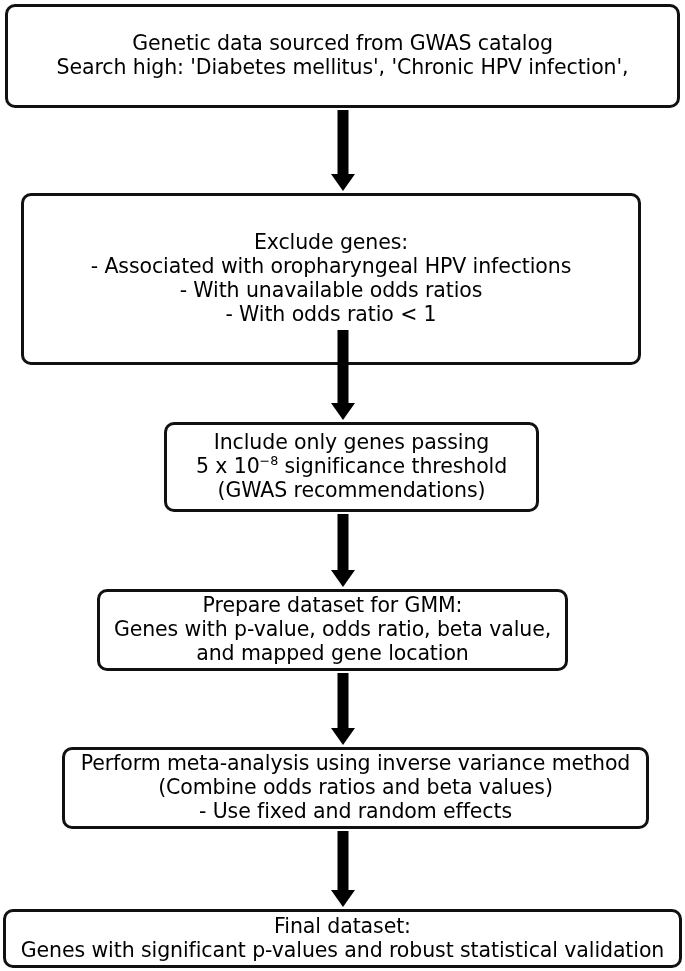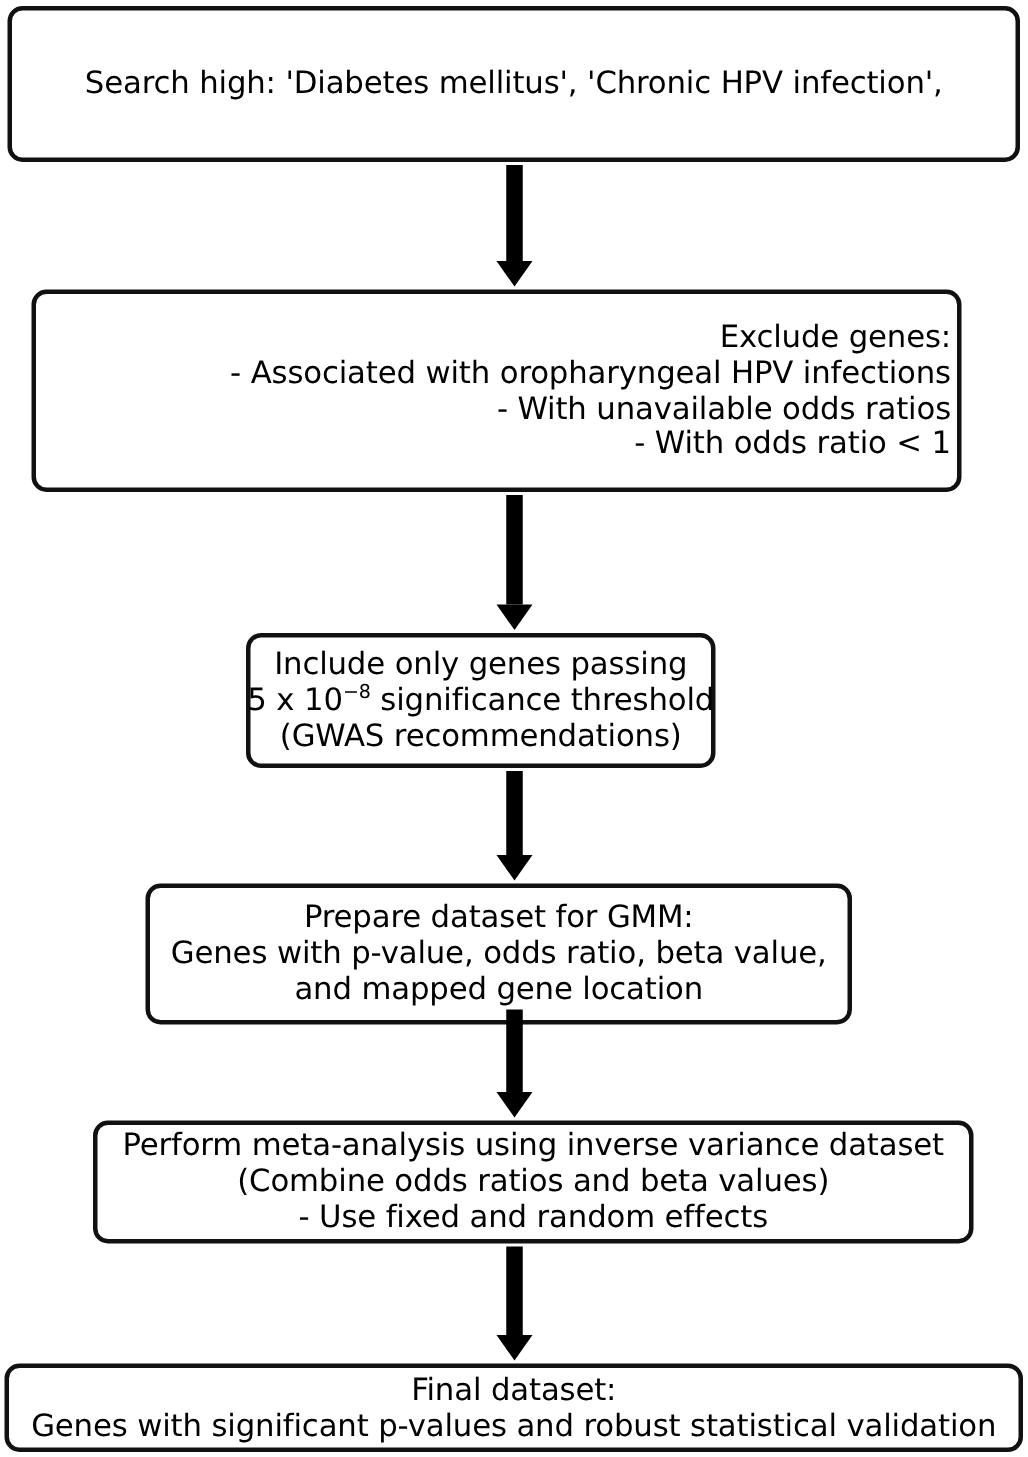--- a/index.html
+++ b/index.html
@@ -45,23 +45,23 @@
   }
 
   .node .line sup {
     font-size: 0.62em;
     vertical-align: super;
     line-height: 0;
   }
 
   
   #node-source      { left: 5px;   top: 4px;   width: 675px; height: 104px; font-size: 20.5px; }
-  #node-exclude     { left: 21px;  top: 193px; width: 620px; height: 135px; align-items: flex-end; }
-  #node-threshold   { left: 164px; top: 422px; width: 313px; height: 90px;  }
-  #node-prepare     { left: 97px;  top: 589px; width: 471px; height: 94px;  }
+  #node-exclude     { left: 21px;  top: 193px; width: 620px; height: 172px; }
+  #node-threshold   { left: 164px; top: 422px; width: 375px; height: 90px;  }
+  #node-prepare     { left: 97px;  top: 589px; width: 471px; height: 82px;  }
   #node-meta        { left: 62px;  top: 747px; width: 587px; height: 82px;  }
   #node-final       { left: 3px;   top: 909px; width: 679px; height: 59px;  }
 
   
   .arrow {
     position: absolute;
     left: 50%;
     transform: translateX(-50%);
     width: 24px;
   }
@@ -95,20 +95,21 @@
   #arrow-4 .shaft { height: 55px; }
   #arrow-5 { top: 831px; height: 76px; }
   #arrow-5 .shaft { height: 59px; }
 </style>
 </head>
 <body>
 
 <div id="flowchart">
 
   <div class="node" id="node-source">
+    <span class="line">Genetic data sourced from GWAS catalog</span>
     <span class="line">Search high: 'Diabetes mellitus', 'Chronic HPV infection',</span>
   </div>
 
   <div class="arrow" id="arrow-1">
     <span class="shaft"></span>
     <span class="head"></span>
   </div>
 
   <div class="node" id="node-exclude">
     <span class="line">Exclude genes:</span>
@@ -138,21 +139,21 @@
     <span class="line">Genes with p-value, odds ratio, beta value,</span>
     <span class="line">and mapped gene location</span>
   </div>
 
   <div class="arrow" id="arrow-4">
     <span class="shaft"></span>
     <span class="head"></span>
   </div>
 
   <div class="node" id="node-meta">
-    <span class="line">Perform meta-analysis using inverse variance dataset</span>
+    <span class="line">Perform meta-analysis using inverse variance method</span>
     <span class="line">(Combine odds ratios and beta values)</span>
     <span class="line">- Use fixed and random effects</span>
   </div>
 
   <div class="arrow" id="arrow-5">
     <span class="shaft"></span>
     <span class="head"></span>
   </div>
 
   <div class="node" id="node-final">

